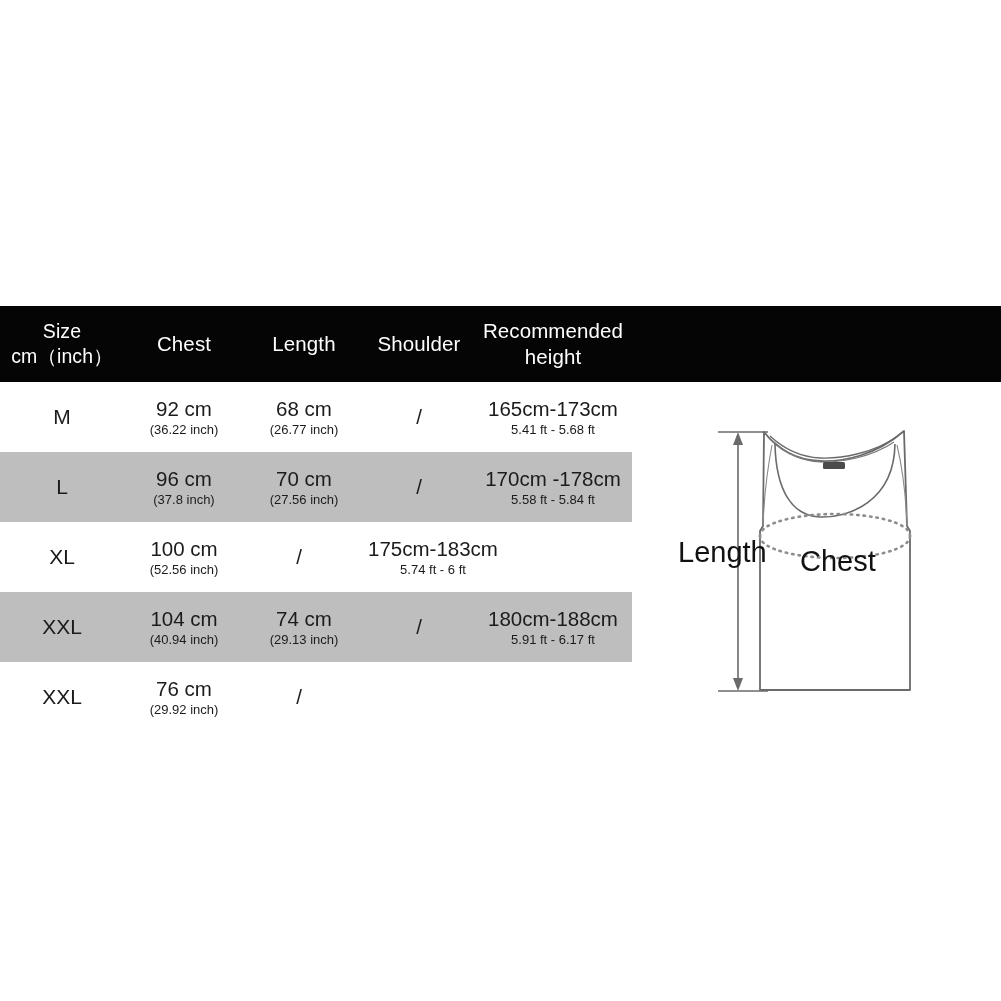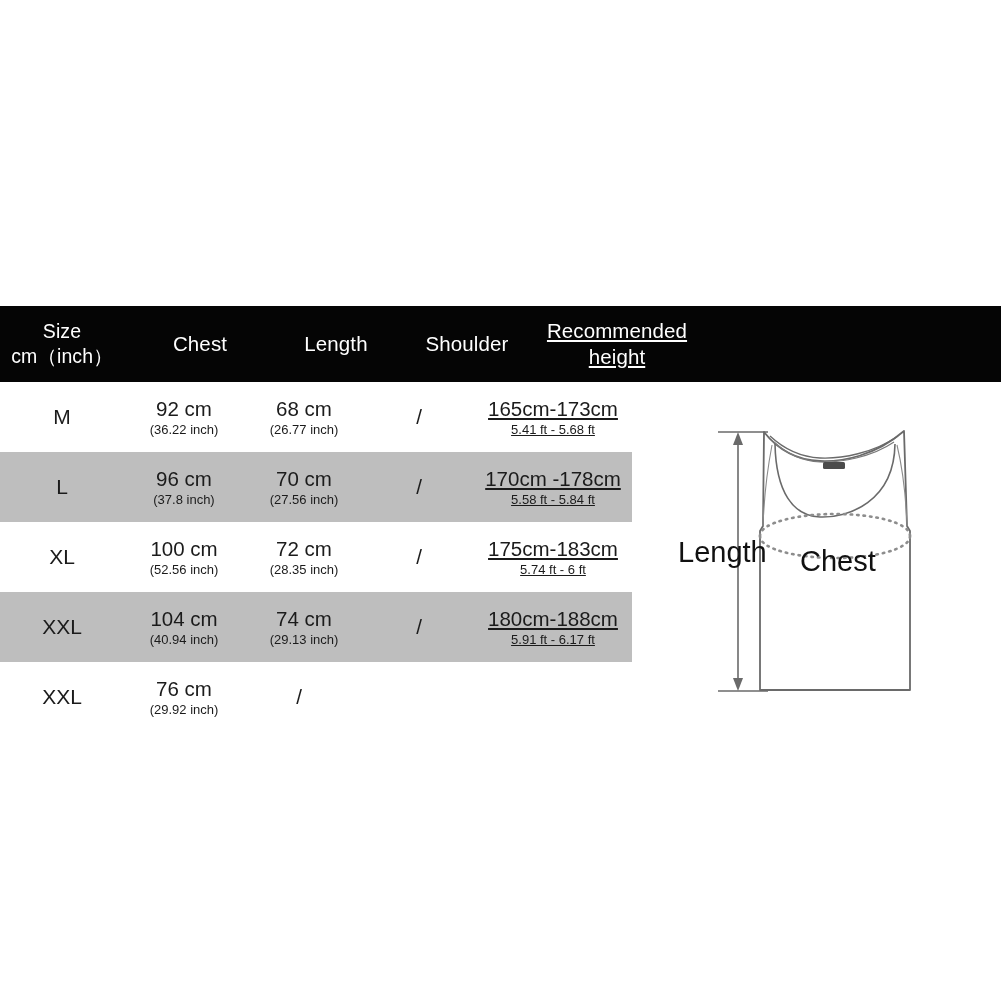--- a/index.html
+++ b/index.html
@@ -37,21 +37,20 @@
     display: flex;
     align-items: center;
     height: 70px;
     box-sizing: border-box;
   }
 
   .t-row.header {
     height: 76px;
     background: #050505;
     color: #ffffff;
-    gap: 16px;
   }
 
   .t-row.shaded::before {
     content: "";
     position: absolute;
     left: 0;
     top: 0;
     width: 632px;
     height: 100%;
     background: #bebebe;
@@ -63,21 +62,21 @@
     z-index: 1;
     text-align: center;
     line-height: 1.28;
     box-sizing: border-box;
   }
 
   .c-size     { width: 124px; }
   .c-chest    { width: 120px; }
   .c-length   { width: 120px; }
   .c-shoulder { width: 110px; }
-  .c-height   { width: 158px; text-decoration: underline; }
+  .c-height   { width: 158px; }
   .c-measure  { width: 369px; }
 
   .t-row.header .t-cell {
     font-size: 20.5px;
     letter-spacing: 0.1px;
   }
   .t-row.header .c-size { font-size: 19.5px; }
 
   .t-row.data .t-cell {
     font-size: 20.5px;
@@ -181,24 +180,20 @@
         <span class="cell-line sub">5.58 ft - 5.84 ft</span>
       </div>
       <div class="t-cell c-measure"></div>
     </div>
 
     <div class="t-row data">
       <div class="t-cell c-size">XL</div>
       <div class="t-cell c-chest">
         <span class="cell-line">100 cm</span>
         <span class="cell-line sub">(52.56 inch)</span>
-      </div>
-      <div class="t-cell c-length">
-        <span class="cell-line">72 cm</span>
-        <span class="cell-line sub">(28.35 inch)</span>
       </div>
       <div class="t-cell c-shoulder slash">/</div>
       <div class="t-cell c-height">
         <span class="cell-line">175cm-183cm</span>
         <span class="cell-line sub">5.74 ft - 6 ft</span>
       </div>
       <div class="t-cell c-measure"></div>
     </div>
 
     <div class="t-row data shaded">

